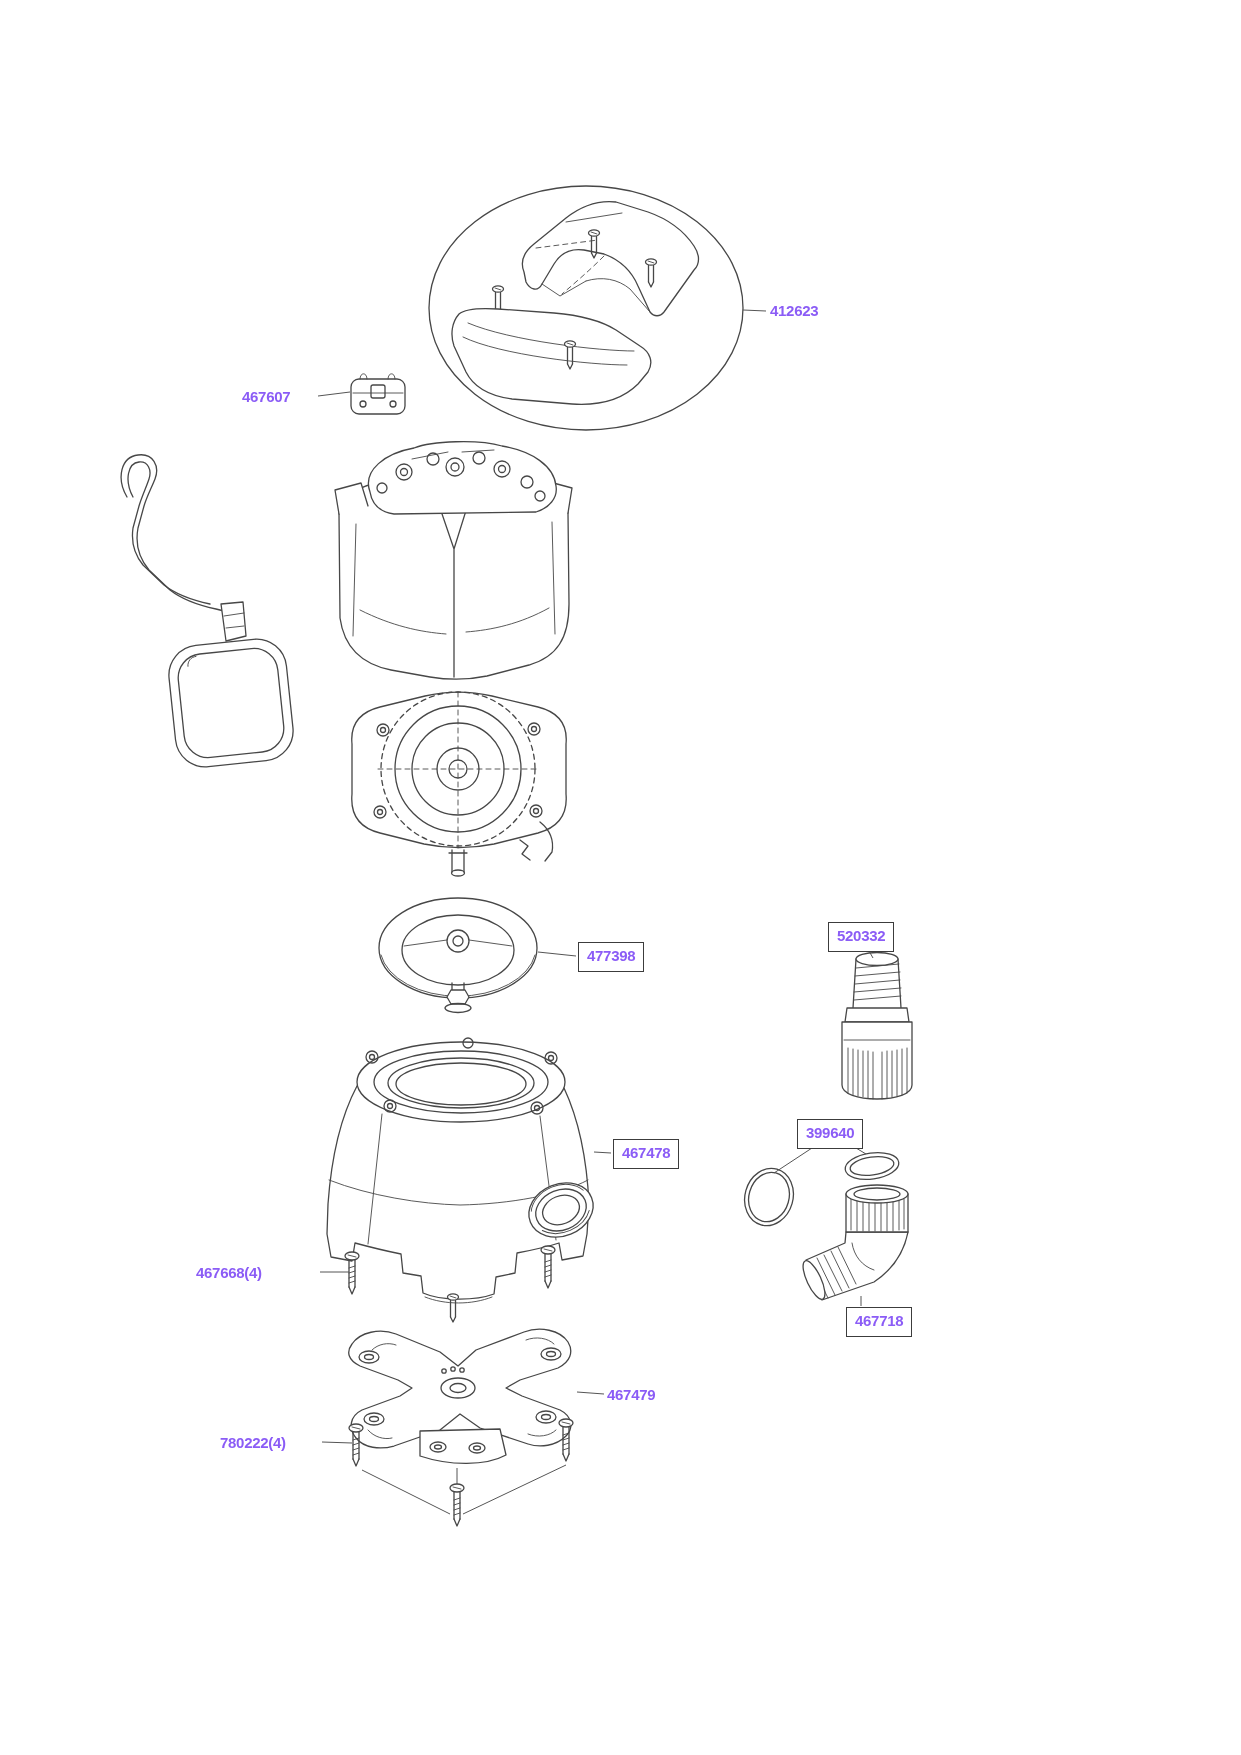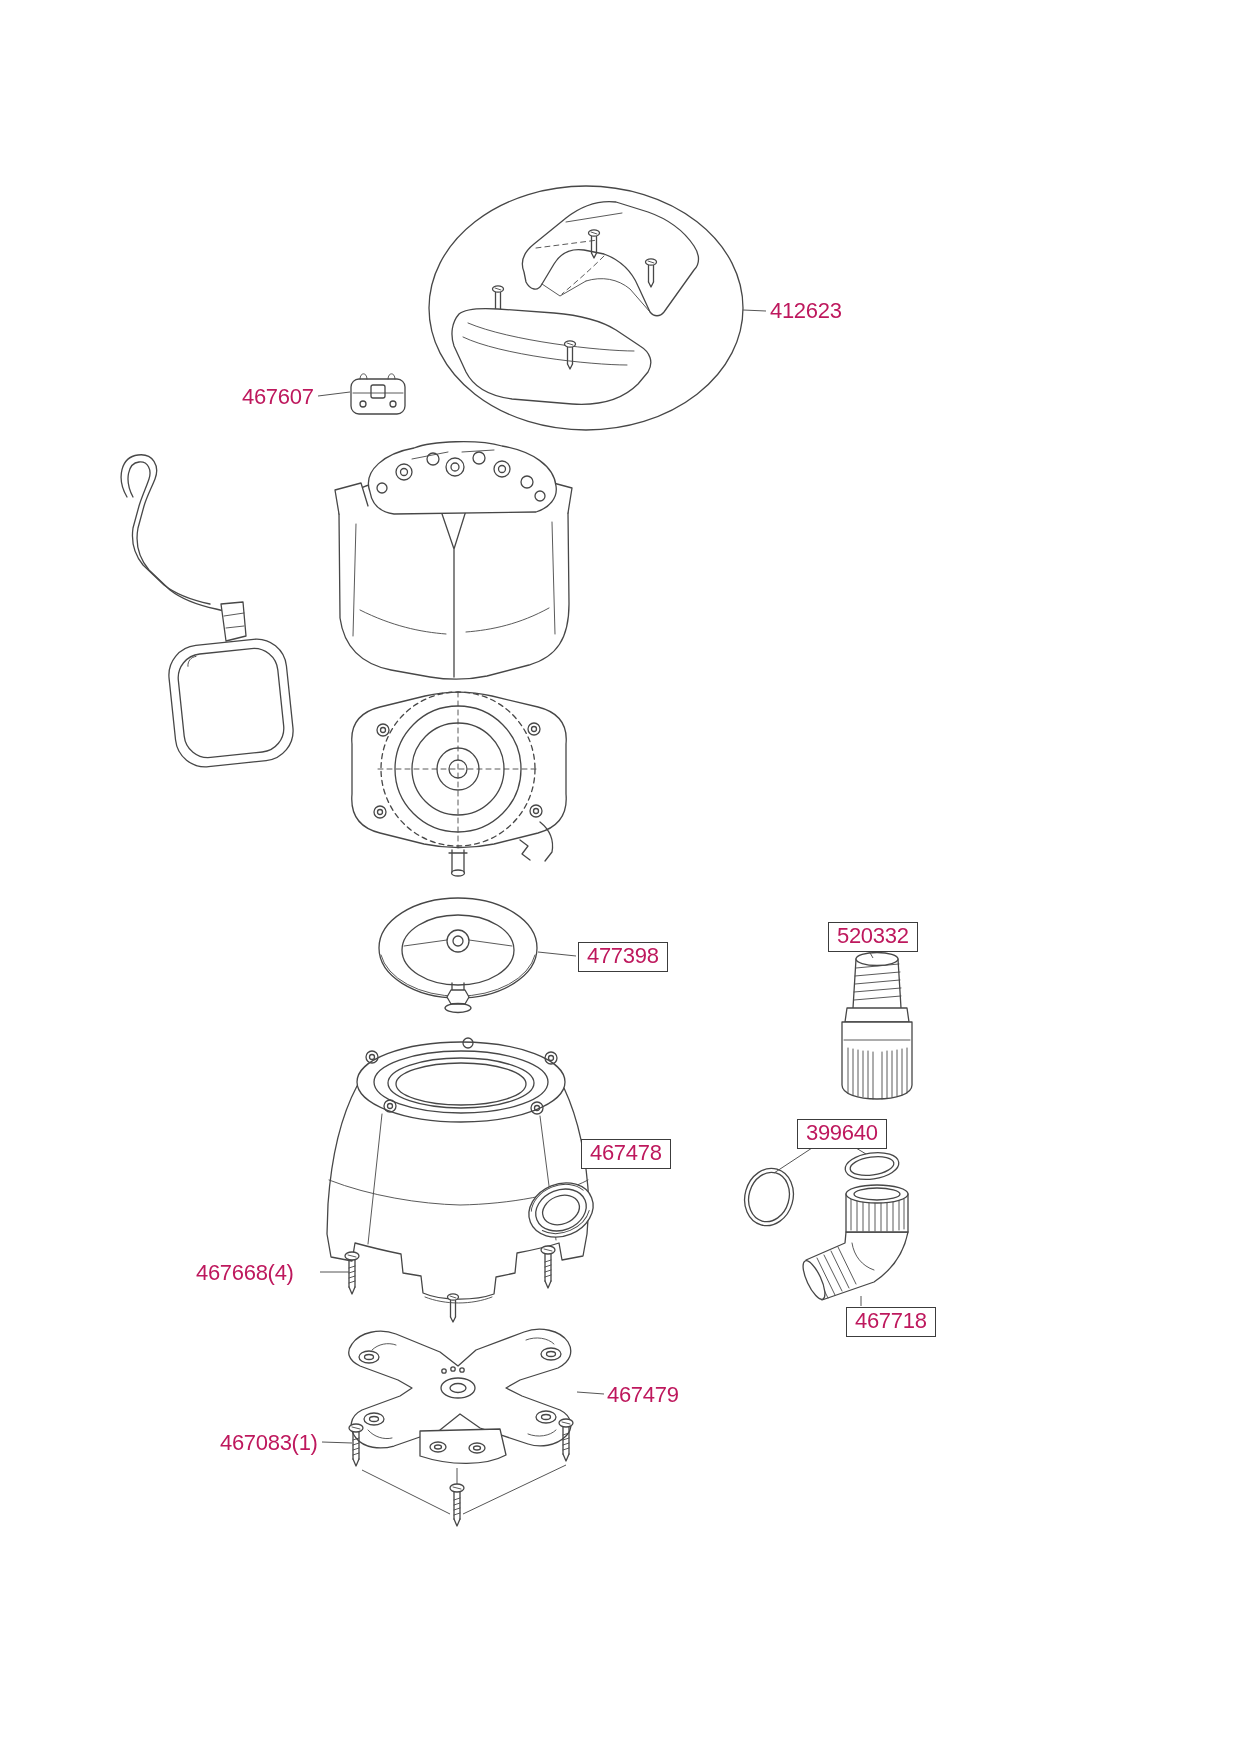--- a/index.html
+++ b/index.html
@@ -4,22 +4,22 @@
 <style>
   html,body{margin:0;padding:0;background:#ffffff;}
   #page{position:relative;width:1241px;height:1755px;background:#ffffff;overflow:hidden;
         font-family:"Liberation Sans", sans-serif;}
   #art{position:absolute;left:0;top:0;}
   .ln{fill:none;stroke:#474747;stroke-width:1.3;stroke-linecap:round;stroke-linejoin:round;}
   .thin{stroke-width:0.9;}
   .dash{stroke-dasharray:5 4;}
   .fw{fill:#ffffff;}
   .leader{stroke:#555555;stroke-width:1;fill:none;}
-  .label{position:absolute;font-size:22px;line-height:24px;color:#be185d;
-         letter-spacing:-0.3px;white-space:nowrap;}
+  .label{position:absolute;font-size:15px;line-height:24px;color:#8b5cf6;
+         letter-spacing:-0.3px;white-space:nowrap;font-weight:bold;}
   .label.boxed{border:1.6px solid #3c3c3c;background:#ffffff;padding:1px 8px 3px 8px;}
 </style>
 </head>
 <body>
 
 <div id="page">
 
   <svg id="art" width="1241" height="1755" viewBox="0 0 1241 1755">
     <defs>
       <g id="screwL">
@@ -252,20 +252,20 @@
       <path class="leader" d="M320,1272 L349,1272"></path>
       <path class="leader" d="M577,1392 L604,1394"></path>
       <path class="leader" d="M322,1442 L352,1443"></path>
     </g>
   </svg>
 
   <div class="label" style="left:770px;top:299px">412623</div>
   <div class="label" style="left:242px;top:385px">467607</div>
   <div class="label boxed" style="left:578px;top:942px">477398</div>
   <div class="label boxed" style="left:828px;top:922px">520332</div>
-  <div class="label boxed" style="left:581px;top:1139px">467478</div>
+  <div class="label boxed" style="left:613px;top:1139px">467478</div>
   <div class="label boxed" style="left:797px;top:1119px">399640</div>
   <div class="label boxed" style="left:846px;top:1307px">467718</div>
   <div class="label" style="left:196px;top:1261px">467668(4)</div>
   <div class="label" style="left:607px;top:1383px">467479</div>
-  <div class="label" style="left:220px;top:1431px">467083(1)</div>
+  <div class="label" style="left:220px;top:1431px">780222(4)</div>
 
 </div>
 
 </body></html>

